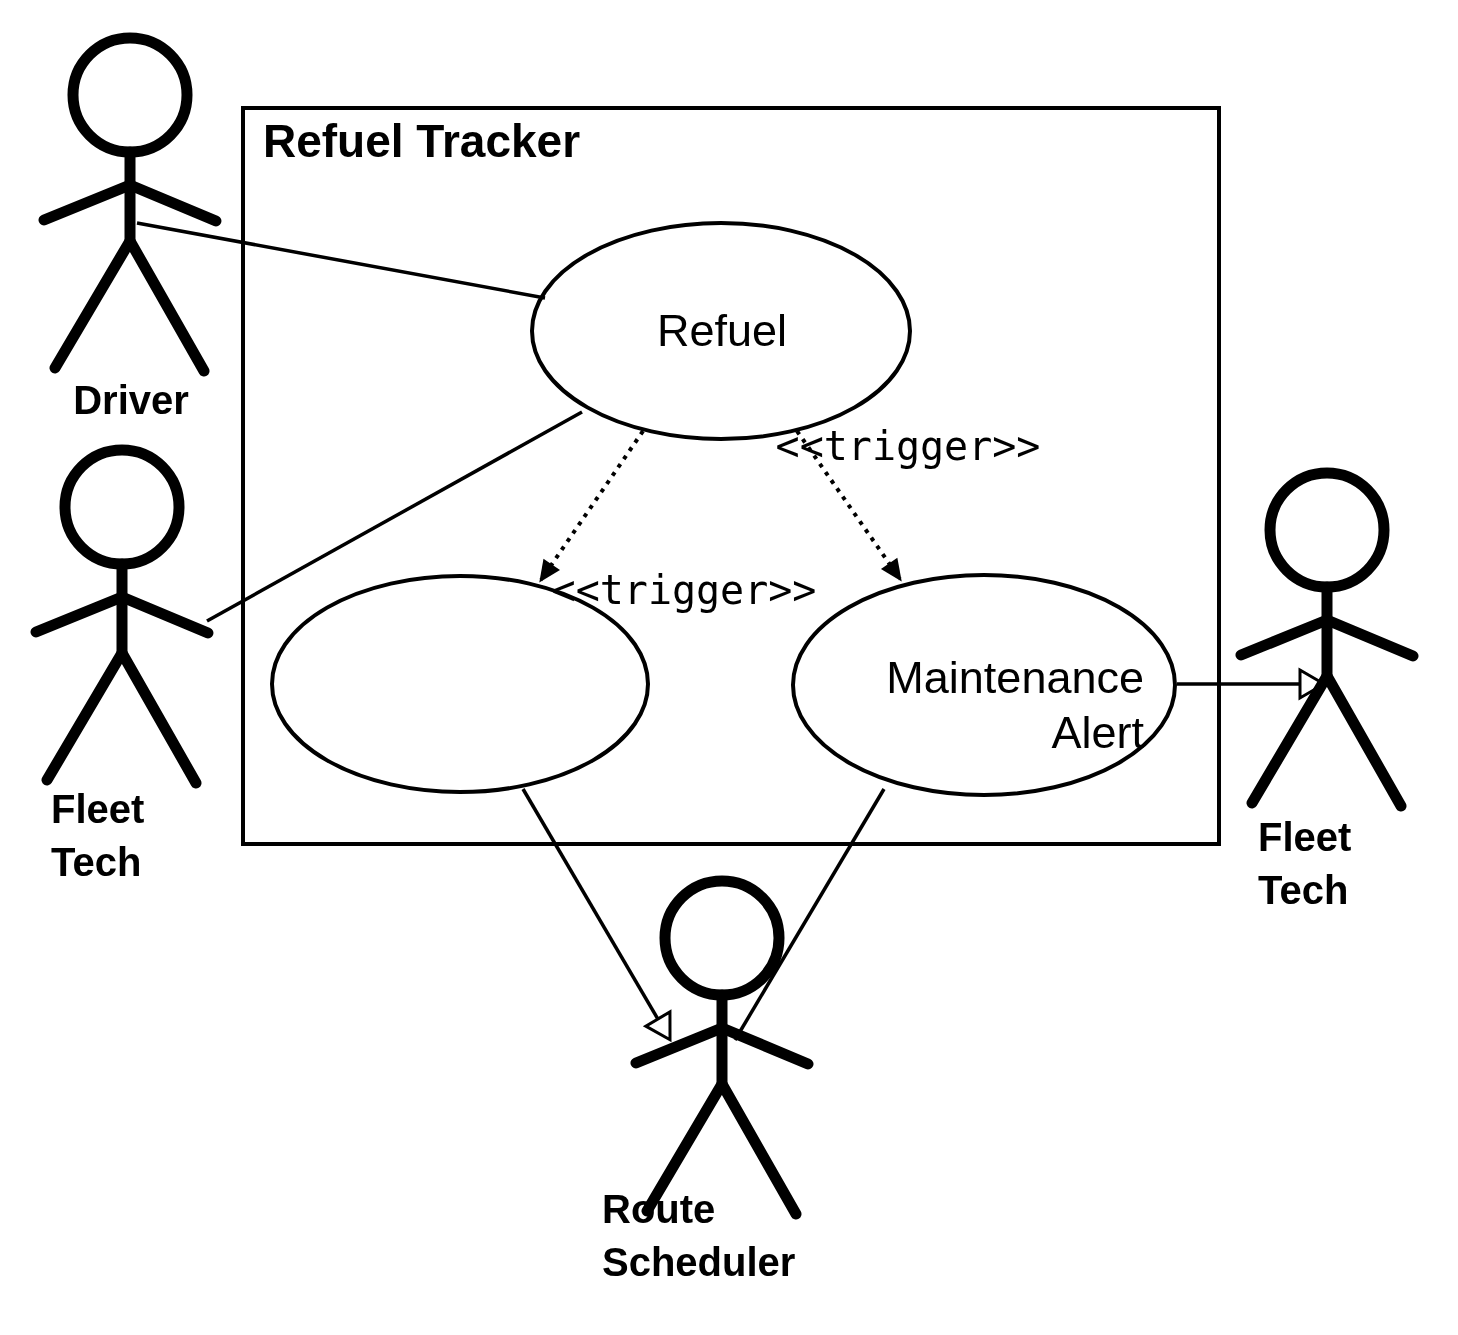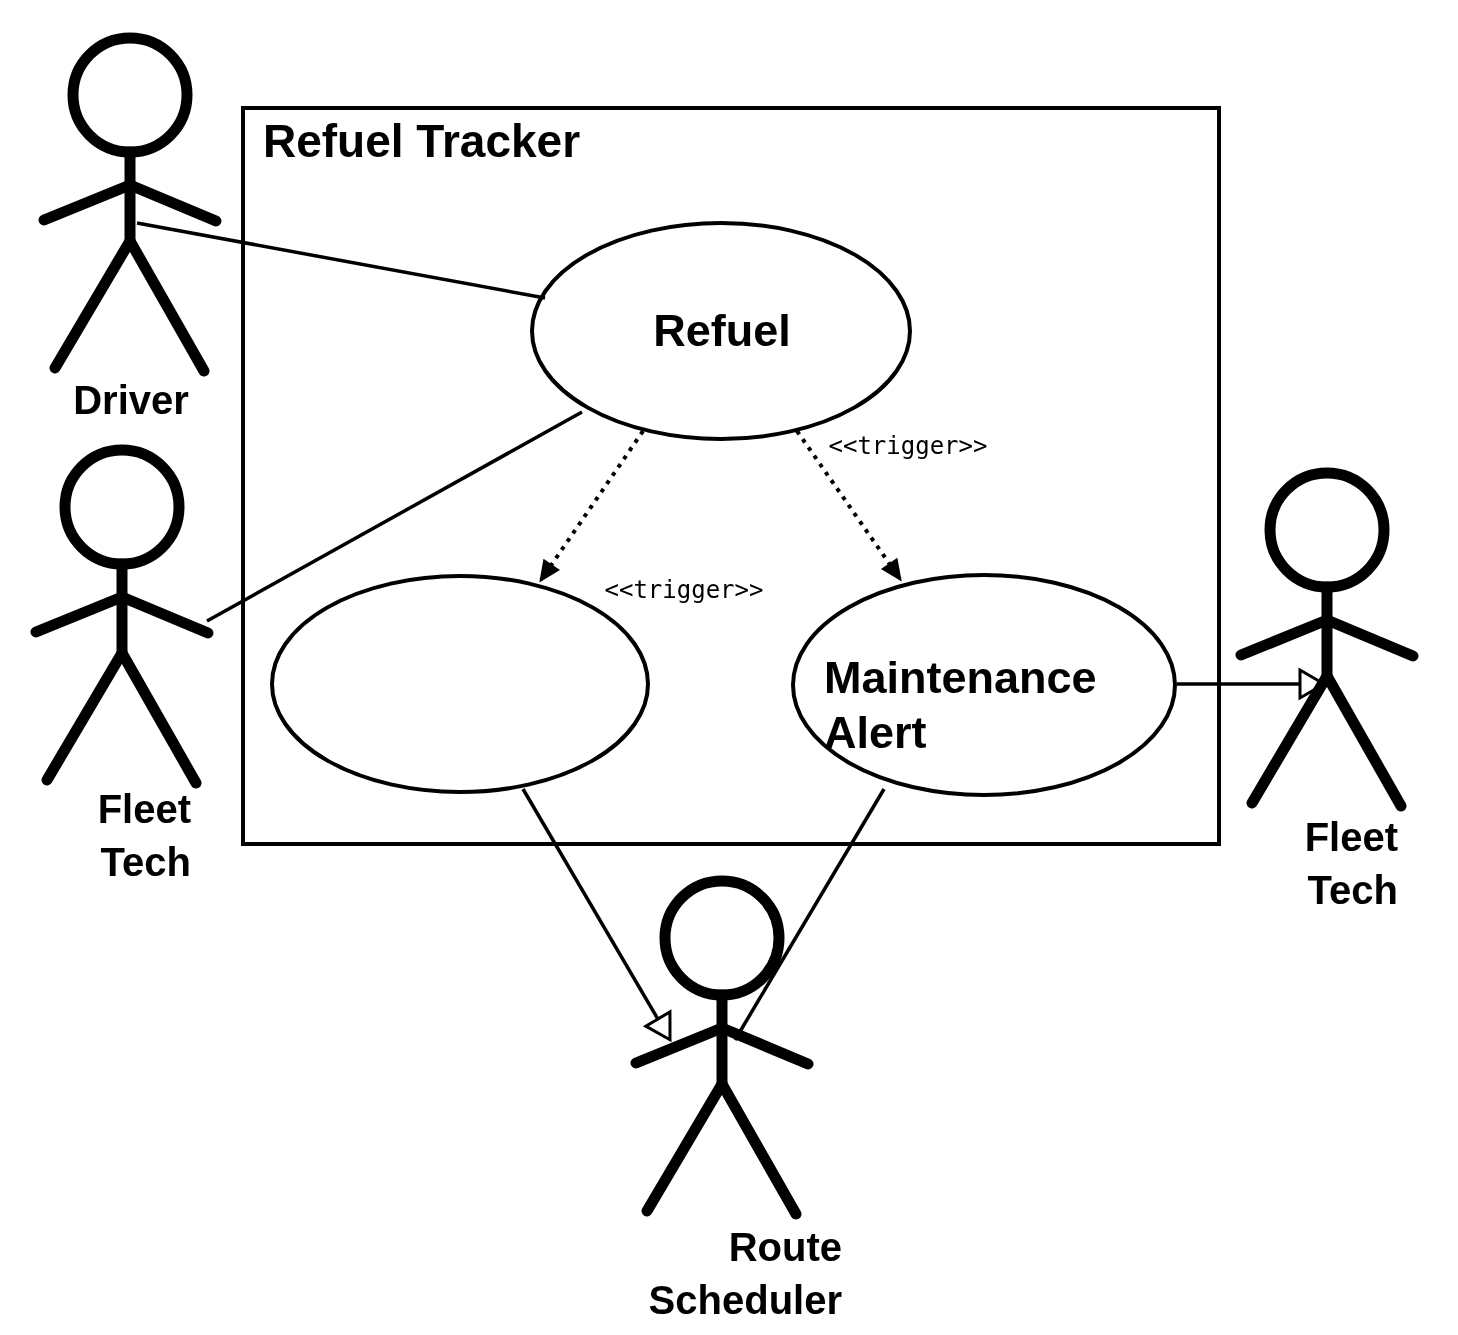--- a/index.html
+++ b/index.html
@@ -28,46 +28,46 @@
   .sys-title {
     left: 263px;
     top: 114px;
     font-size: 46px;
     font-weight: bold;
     white-space: nowrap;
   }
   .uc-label {
     transform: translate(-50%, -50%);
     font-size: 45px;
-    font-weight: bold;
-    text-align: left;
+    font-weight: normal;
+    text-align: right;
     line-height: 1.22;
   }
   .uc-refuel   { left: 722px; top: 331px; white-space: nowrap; }
   .uc-review   { left: 460px; top: 684px; width: 300px; }
   .uc-maint    { left: 984px; top: 706px; width: 320px; }
   .stereotype {
     transform: translate(-50%, -50%);
     font-family: "DejaVu Sans Mono", monospace;
-    font-size: 24px;
+    font-size: 40px;
     white-space: nowrap;
   }
   .st-left  { left: 684px; top: 590px; }
   .st-right { left: 908px; top: 446px; }
   .actor-label {
     transform: translateX(-50%);
     font-size: 40px;
     font-weight: bold;
-    text-align: right;
+    text-align: left;
     line-height: 1.32;
   }
   .al-driver    { left: 131px;  top: 374px; white-space: nowrap; }
   .al-ft-left   { left: 121px;  top: 783px; width: 140px; }
   .al-ft-right  { left: 1328px; top: 811px; width: 140px; }
-  .al-scheduler { left: 722px;  top: 1221px; width: 240px; }
+  .al-scheduler { left: 722px;  top: 1183px; width: 240px; }
 </style>
 </head>
 <body>
 
 <div class="canvas">
 
   <svg class="layer" width="1458" height="1335" viewBox="0 0 1458 1335">
     <defs>
       <marker id="arrowFilled" markerUnits="userSpaceOnUse" markerWidth="28" markerHeight="24" refX="20" refY="11" orient="auto">
         <path d="M1,1 L23,11 L1,21 z" fill="#000"></path>

